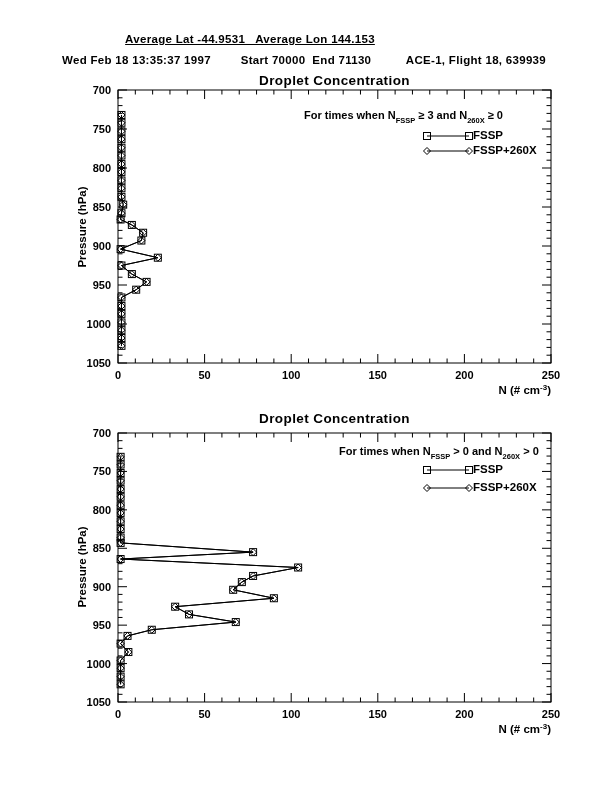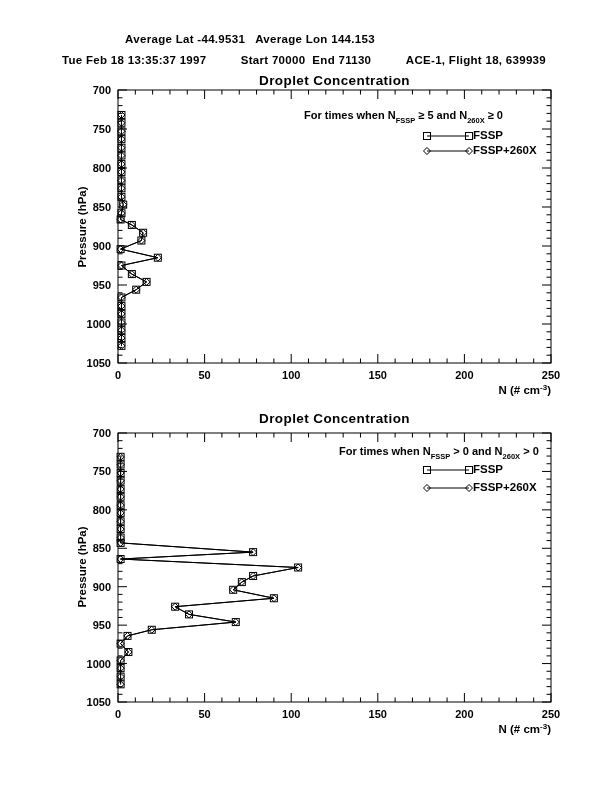--- a/index.html
+++ b/index.html
@@ -1,19 +1,19 @@
 <!DOCTYPE html>
 <html><head>
 <meta charset="utf-8">
 <style>
   html,body{margin:0;padding:0;background:#ffffff;}
   .page{position:relative;width:612px;height:792px;background:#fff;overflow:hidden;
         font-family:"Liberation Sans",sans-serif;color:#000;}
   .hline{position:absolute;font:bold 11.5px "Liberation Sans",sans-serif;letter-spacing:.3px;white-space:pre;}
-  .h1{top:33px;left:0;width:500px;text-align:center;}
+  .h1{top:33px;left:0;width:500px;text-align:center;text-decoration:underline;}
   .h2l{top:54px;left:62px;}
   .h2c{top:54px;left:0;width:612px;text-align:center;}
   .h2r{top:54px;right:66px;}
   .chart{position:absolute;left:0;width:612px;}
   .chart svg{position:absolute;left:0;top:0;}
   svg text{font:bold 11px "Liberation Sans",sans-serif;fill:#000;}
   .ctitle{position:absolute;left:118px;width:433px;text-align:center;
           font:bold 13.5px "Liberation Sans",sans-serif;letter-spacing:.4px;}
   .ylab{position:absolute;left:82px;transform:translate(-50%,-50%) rotate(-90deg);
         font:bold 11.5px "Liberation Sans",sans-serif;white-space:nowrap;}
@@ -23,21 +23,21 @@
   .cond{position:absolute;left:304px;font:bold 11px "Liberation Sans",sans-serif;white-space:pre;}
   .cond sub{font-size:7.5px;vertical-align:-4px;}
   .leglab{position:absolute;left:473px;font:bold 11.5px "Liberation Sans",sans-serif;white-space:nowrap;}
 </style>
 </head>
 <body>
 
 <div class="page">
 
   <div class="hline h1">Average Lat -44.9531   Average Lon 144.153</div>
-  <div class="hline h2l">Tue Feb 18 13:35:37 1997</div>
+  <div class="hline h2l">Wed Feb 18 13:35:37 1997</div>
   <div class="hline h2c">Start 70000  End 71130</div>
   <div class="hline h2r">ACE-1, Flight 18, 639939</div>
 
   <div class="chart" id="chart0" style="top:66px;height:338px;">
     <svg id="svg0" width="612" height="338">
         <rect x="118" y="24" width="433" height="273" fill="none" stroke="#000" stroke-width="1"></rect>
         <line x1="118" y1="297" x2="118" y2="288" stroke="#000"></line>
         <line x1="118" y1="24" x2="118" y2="33" stroke="#000"></line>
         <text x="118" y="313" text-anchor="middle">0</text>
         <line x1="135.32" y1="297" x2="135.32" y2="292.5" stroke="#000"></line>
@@ -240,21 +240,21 @@
         <line x1="427" y1="70" x2="469" y2="70" stroke="#000"></line>
         <rect x="423.5" y="66.5" width="7" height="7" fill="none" stroke="#000" stroke-width="1"></rect>
         <rect x="465.5" y="66.5" width="7" height="7" fill="none" stroke="#000" stroke-width="1"></rect>
         <line x1="427" y1="85" x2="469" y2="85" stroke="#000"></line>
         <path d="M427 81.5 L430.5 85 L427 88.5 L423.5 85 Z" fill="none" stroke="#000" stroke-width="1"></path>
         <path d="M469 81.5 L472.5 85 L469 88.5 L465.5 85 Z" fill="none" stroke="#000" stroke-width="1"></path>
       </svg>
     <div class="ctitle" style="top:7px;">Droplet Concentration</div>
     <div class="ylab" style="top:161px;">Pressure (hPa)</div>
     <div class="xlab" style="top:317px;"><span>N (# cm</span><sup>-3</sup><span>)</span></div>
-    <div class="cond" style="top:43px;"><span>For times when N</span><sub>FSSP</sub><span> ≥ 5 and N</span><sub>260X</sub><span> ≥ 0</span></div>
+    <div class="cond" style="top:43px;"><span>For times when N</span><sub>FSSP</sub><span> ≥ 3 and N</span><sub>260X</sub><span> ≥ 0</span></div>
     <div class="leglab" style="top:63px;">FSSP</div>
     <div class="leglab" style="top:78px;">FSSP+260X</div>
   </div>
 
   <div class="chart" id="chart1" style="top:404px;height:344px;">
     <svg id="svg1" width="612" height="344">
         <rect x="118" y="29" width="433" height="269" fill="none" stroke="#000" stroke-width="1"></rect>
         <line x1="118" y1="298" x2="118" y2="289" stroke="#000"></line>
         <line x1="118" y1="29" x2="118" y2="38" stroke="#000"></line>
         <text x="118" y="314" text-anchor="middle">0</text>

